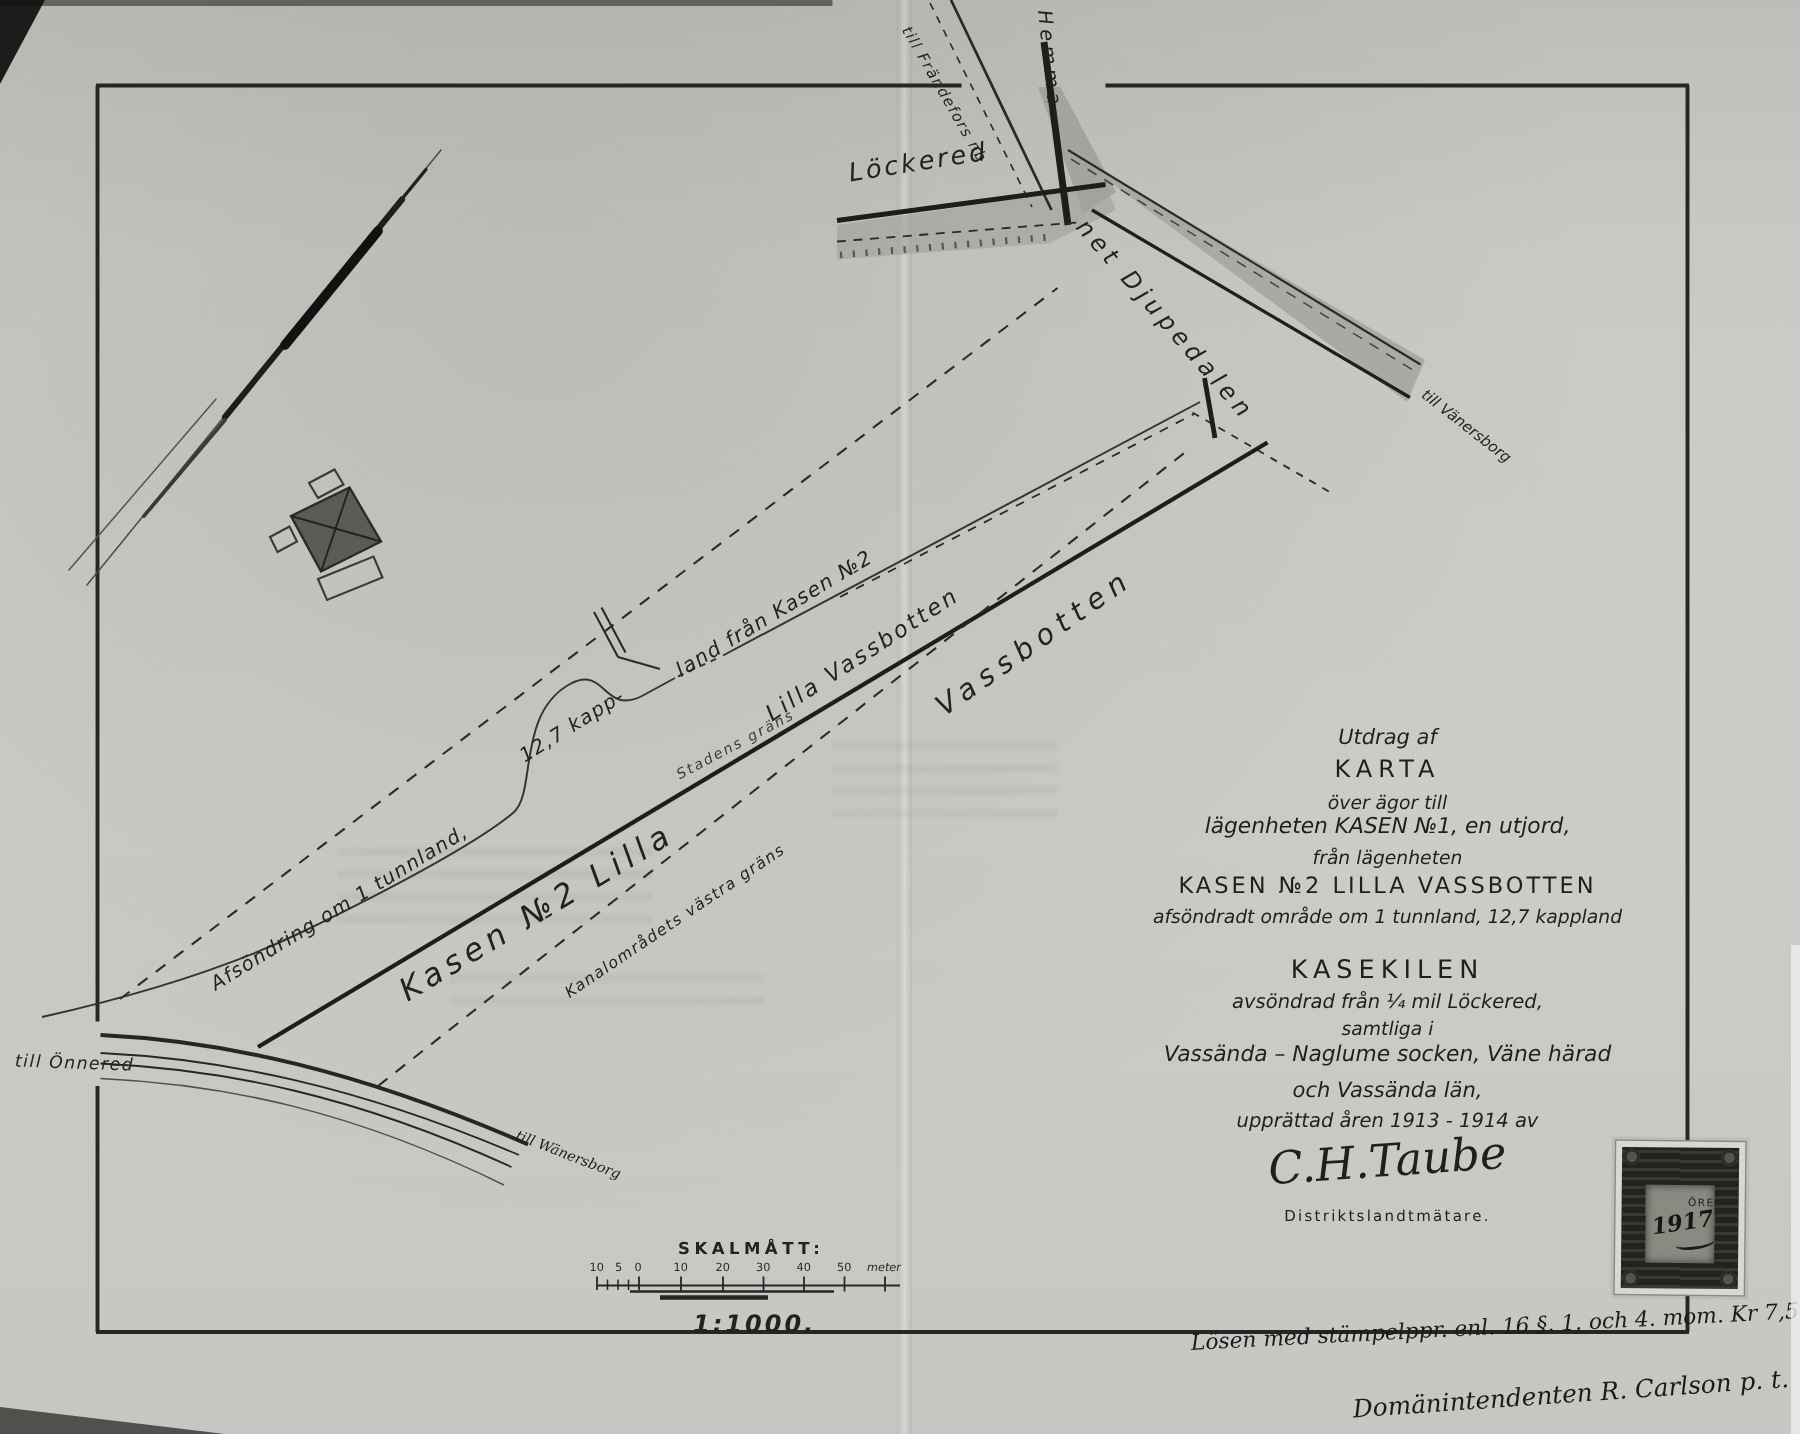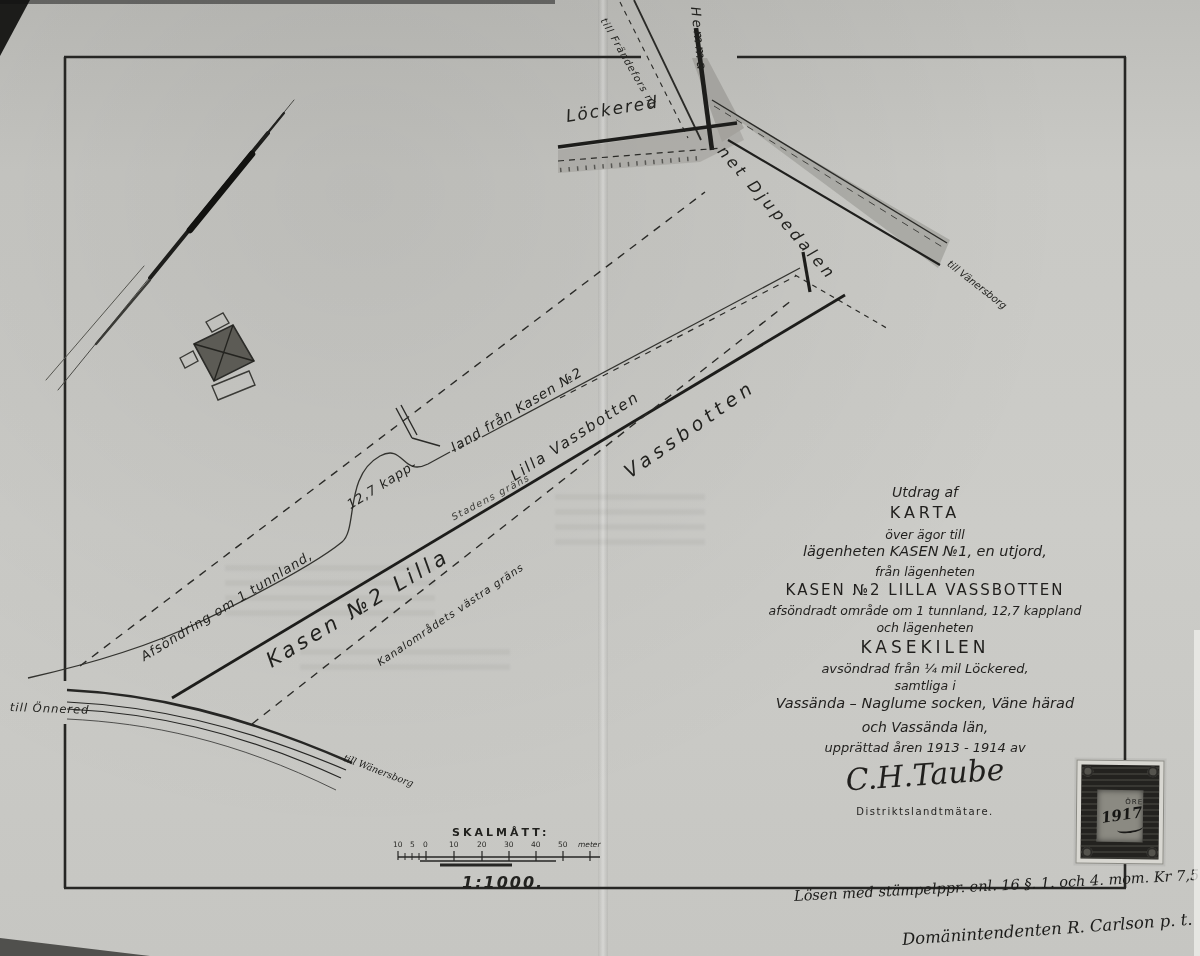--- a/index.html
+++ b/index.html
@@ -148,21 +148,20 @@
   <div class="lbl hand" style="left:10px;top:700px;font-size:11.5px;letter-spacing:1px;transform:rotate(2deg);">till Önnered</div>
   <div class="lbl script" style="left:346px;top:752px;font-size:9.5px;transform-origin:0 0;transform:rotate(21deg);">till Wänersborg</div>
 
   <div class="tb-line hand" style="top:484px;font-size:14px;">Utdrag af</div>
   <div class="tb-line blockcaps" style="top:503px;font-size:16px;letter-spacing:4px;">KARTA</div>
   <div class="tb-line hand" style="top:527px;font-size:12.5px;">över ägor till</div>
   <div class="tb-line hand" style="top:543px;font-size:14.5px;">lägenheten  KASEN №1, en utjord,</div>
   <div class="tb-line hand" style="top:564px;font-size:12.5px;">från lägenheten</div>
   <div class="tb-line blockcaps" style="top:581px;font-size:15px;letter-spacing:2px;">KASEN №2 LILLA VASSBOTTEN</div>
   <div class="tb-line hand" style="top:603px;font-size:12.5px;">afsöndradt område om 1 tunnland, 12,7 kappland</div>
-  <div class="tb-line hand" style="top:620px;font-size:12.5px;">och lägenheten</div>
   <div class="tb-line blockcaps" style="top:637px;font-size:17px;letter-spacing:4px;">KASEKILEN</div>
   <div class="tb-line hand" style="top:661px;font-size:13px;">avsöndrad från ¼ mil Löckered,</div>
   <div class="tb-line hand" style="top:678px;font-size:12.5px;">samtliga i</div>
   <div class="tb-line hand" style="top:695px;font-size:14.5px;">Vassända – Naglume socken, Väne härad</div>
   <div class="tb-line hand" style="top:719px;font-size:14px;">och Vassända län,</div>
   <div class="tb-line hand" style="top:740px;font-size:13px;">upprättad åren 1913 - 1914 av</div>
   <div class="tb-line script" style="top:757px;font-size:30px;transform:rotate(-4deg);">C.H.Taube</div>
   <div class="tb-line" style="top:806px;font-size:10px;letter-spacing:1.5px;">Distriktslandtmätare.</div>
 
   <div class="lbl" style="left:452px;top:826px;font-size:11px;letter-spacing:3px;font-weight:bold;">SKALMÅTT:</div>

